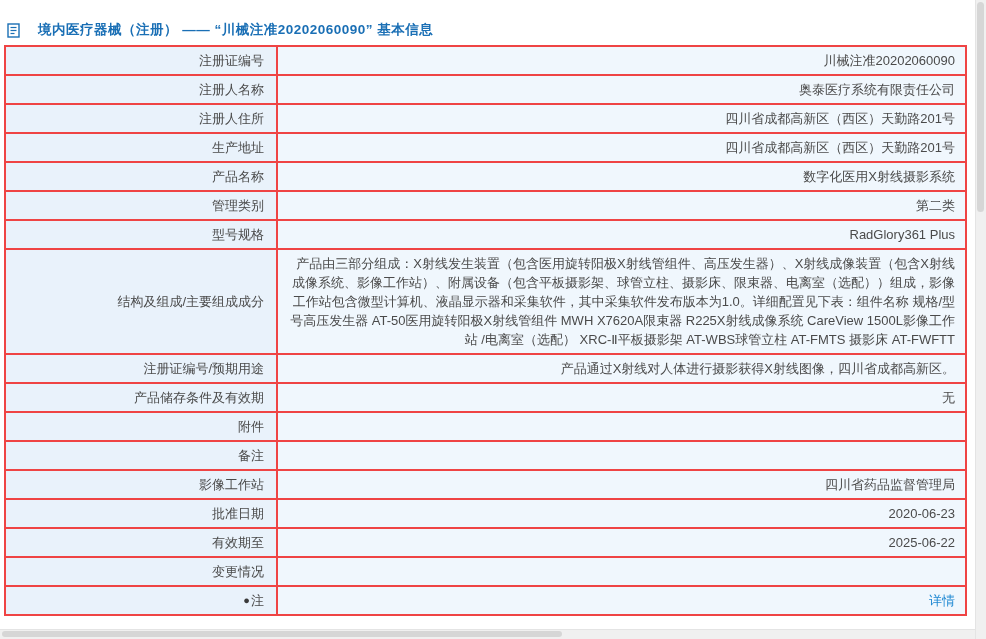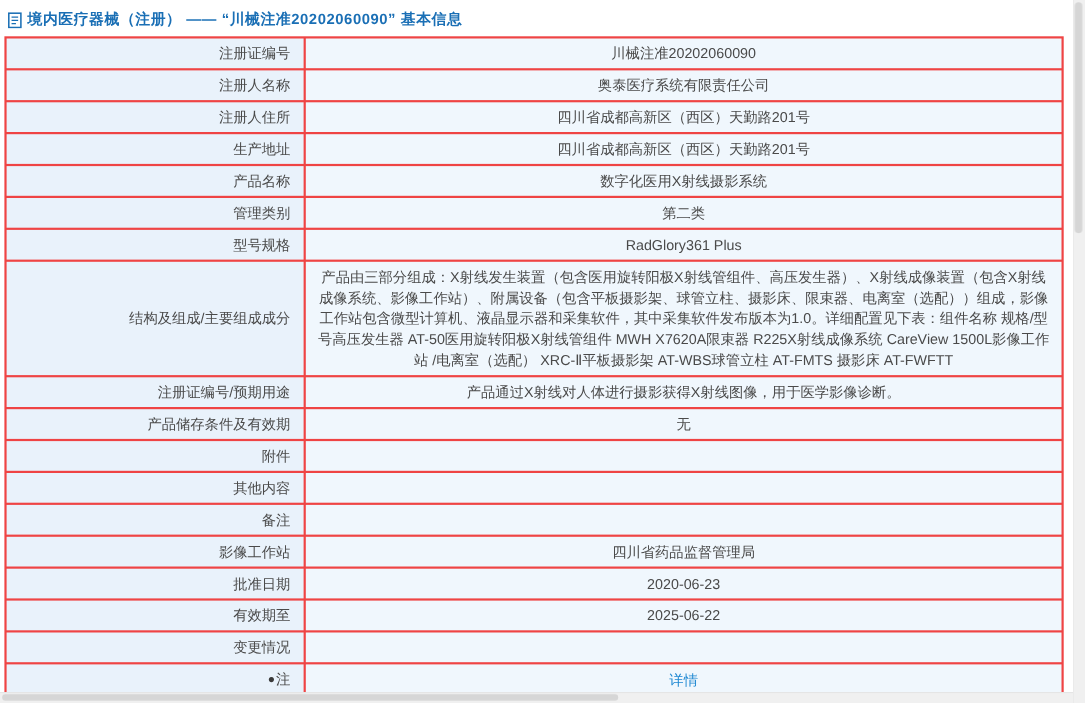--- a/index.html
+++ b/index.html
@@ -9,22 +9,22 @@
     height: 639px;
     overflow: hidden;
     background: #ffffff;
     font-family: "Liberation Sans", "DejaVu Sans", sans-serif;
     font-size: 13px;
     color: #4a4a4a;
   }
   .page-header {
     display: flex;
     align-items: center;
-    gap: 5px;
-    padding: 9px 8px 6px 7px;
+    gap: 18px;
+    padding: 21px 8px 6px 7px;
     color: #1a6fb5;
     font-size: 13.5px;
     font-weight: bold;
     letter-spacing: 0.5px;
   }
   .page-header .doc-icon {
     display: inline-flex;
     align-items: center;
   }
   table.info-table {
@@ -41,21 +41,21 @@
     font-weight: normal;
     text-align: right;
     vertical-align: middle;
     padding: 4px 12px 4px 6px;
     line-height: 19px;
     height: 19px;
     color: #4a4a4a;
   }
   table.info-table td {
     background: #f0f7fd;
-    text-align: center;
+    text-align: right;
     vertical-align: middle;
     padding: 4px 10px;
     line-height: 19px;
     height: 19px;
     color: #4a4a4a;
     word-break: break-all;
   }
   .note-bullet {
     color: #3a3a3a;
     font-size: 11px;
@@ -151,32 +151,28 @@
   <tr>
     <th>型号规格</th>
     <td>RadGlory361 Plus</td>
   </tr>
   <tr>
     <th>结构及组成/主要组成成分</th>
     <td>产品由三部分组成：X射线发生装置（包含医用旋转阳极X射线管组件、高压发生器）、X射线成像装置（包含X射线成像系统、影像工作站）、附属设备（包含平板摄影架、球管立柱、摄影床、限束器、电离室（选配））组成，影像工作站包含微型计算机、液晶显示器和采集软件，其中采集软件发布版本为1.0。详细配置见下表：组件名称 规格/型号高压发生器 AT-50医用旋转阳极X射线管组件 MWH X7620A限束器 R225X射线成像系统 CareView 1500L影像工作站 /电离室（选配） XRC-Ⅱ平板摄影架 AT-WBS球管立柱 AT-FMTS 摄影床 AT-FWFTT</td>
   </tr>
   <tr>
     <th>注册证编号/预期用途</th>
-    <td>产品通过X射线对人体进行摄影获得X射线图像，用于医学影像诊断。</td>
+    <td>产品通过X射线对人体进行摄影获得X射线图像，四川省成都高新区。</td>
   </tr>
   <tr>
     <th>产品储存条件及有效期</th>
     <td>无</td>
   </tr>
   <tr>
     <th>附件</th>
-    <td></td>
-  </tr>
-  <tr>
-    <th>其他内容</th>
     <td></td>
   </tr>
   <tr>
     <th>备注</th>
     <td></td>
   </tr>
   <tr>
     <th>影像工作站</th>
     <td>四川省药品监督管理局</td>
   </tr>

